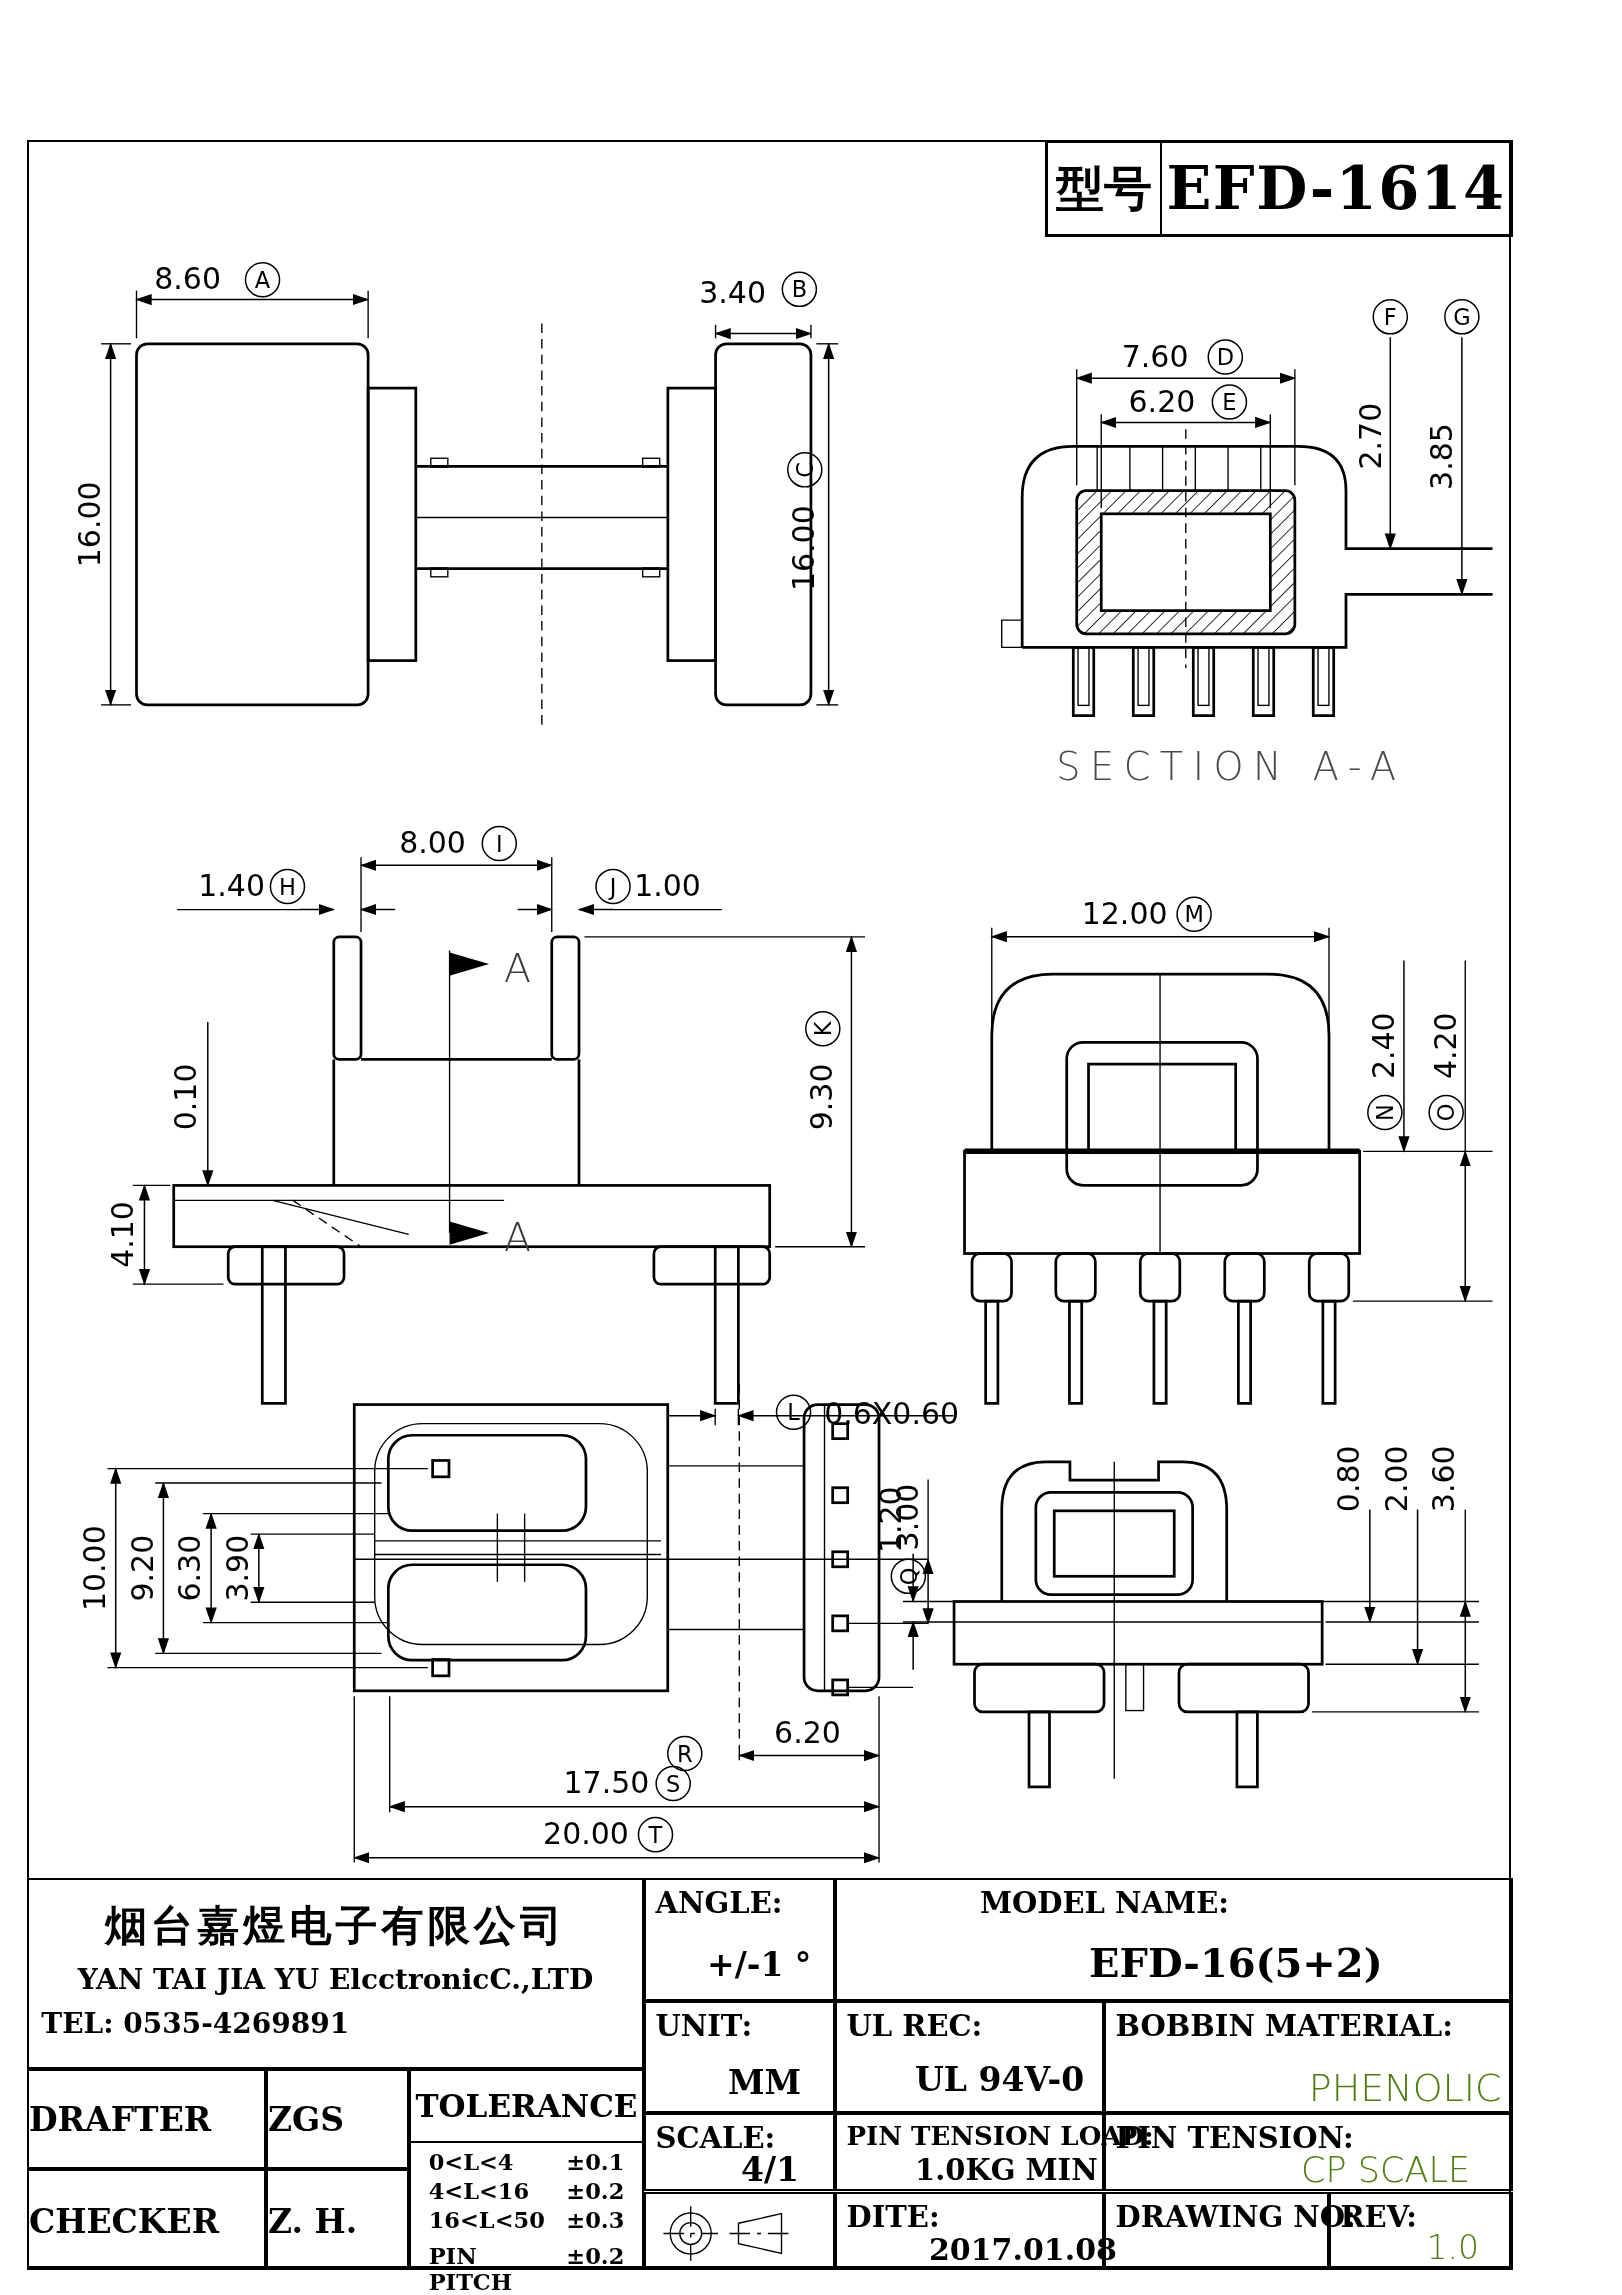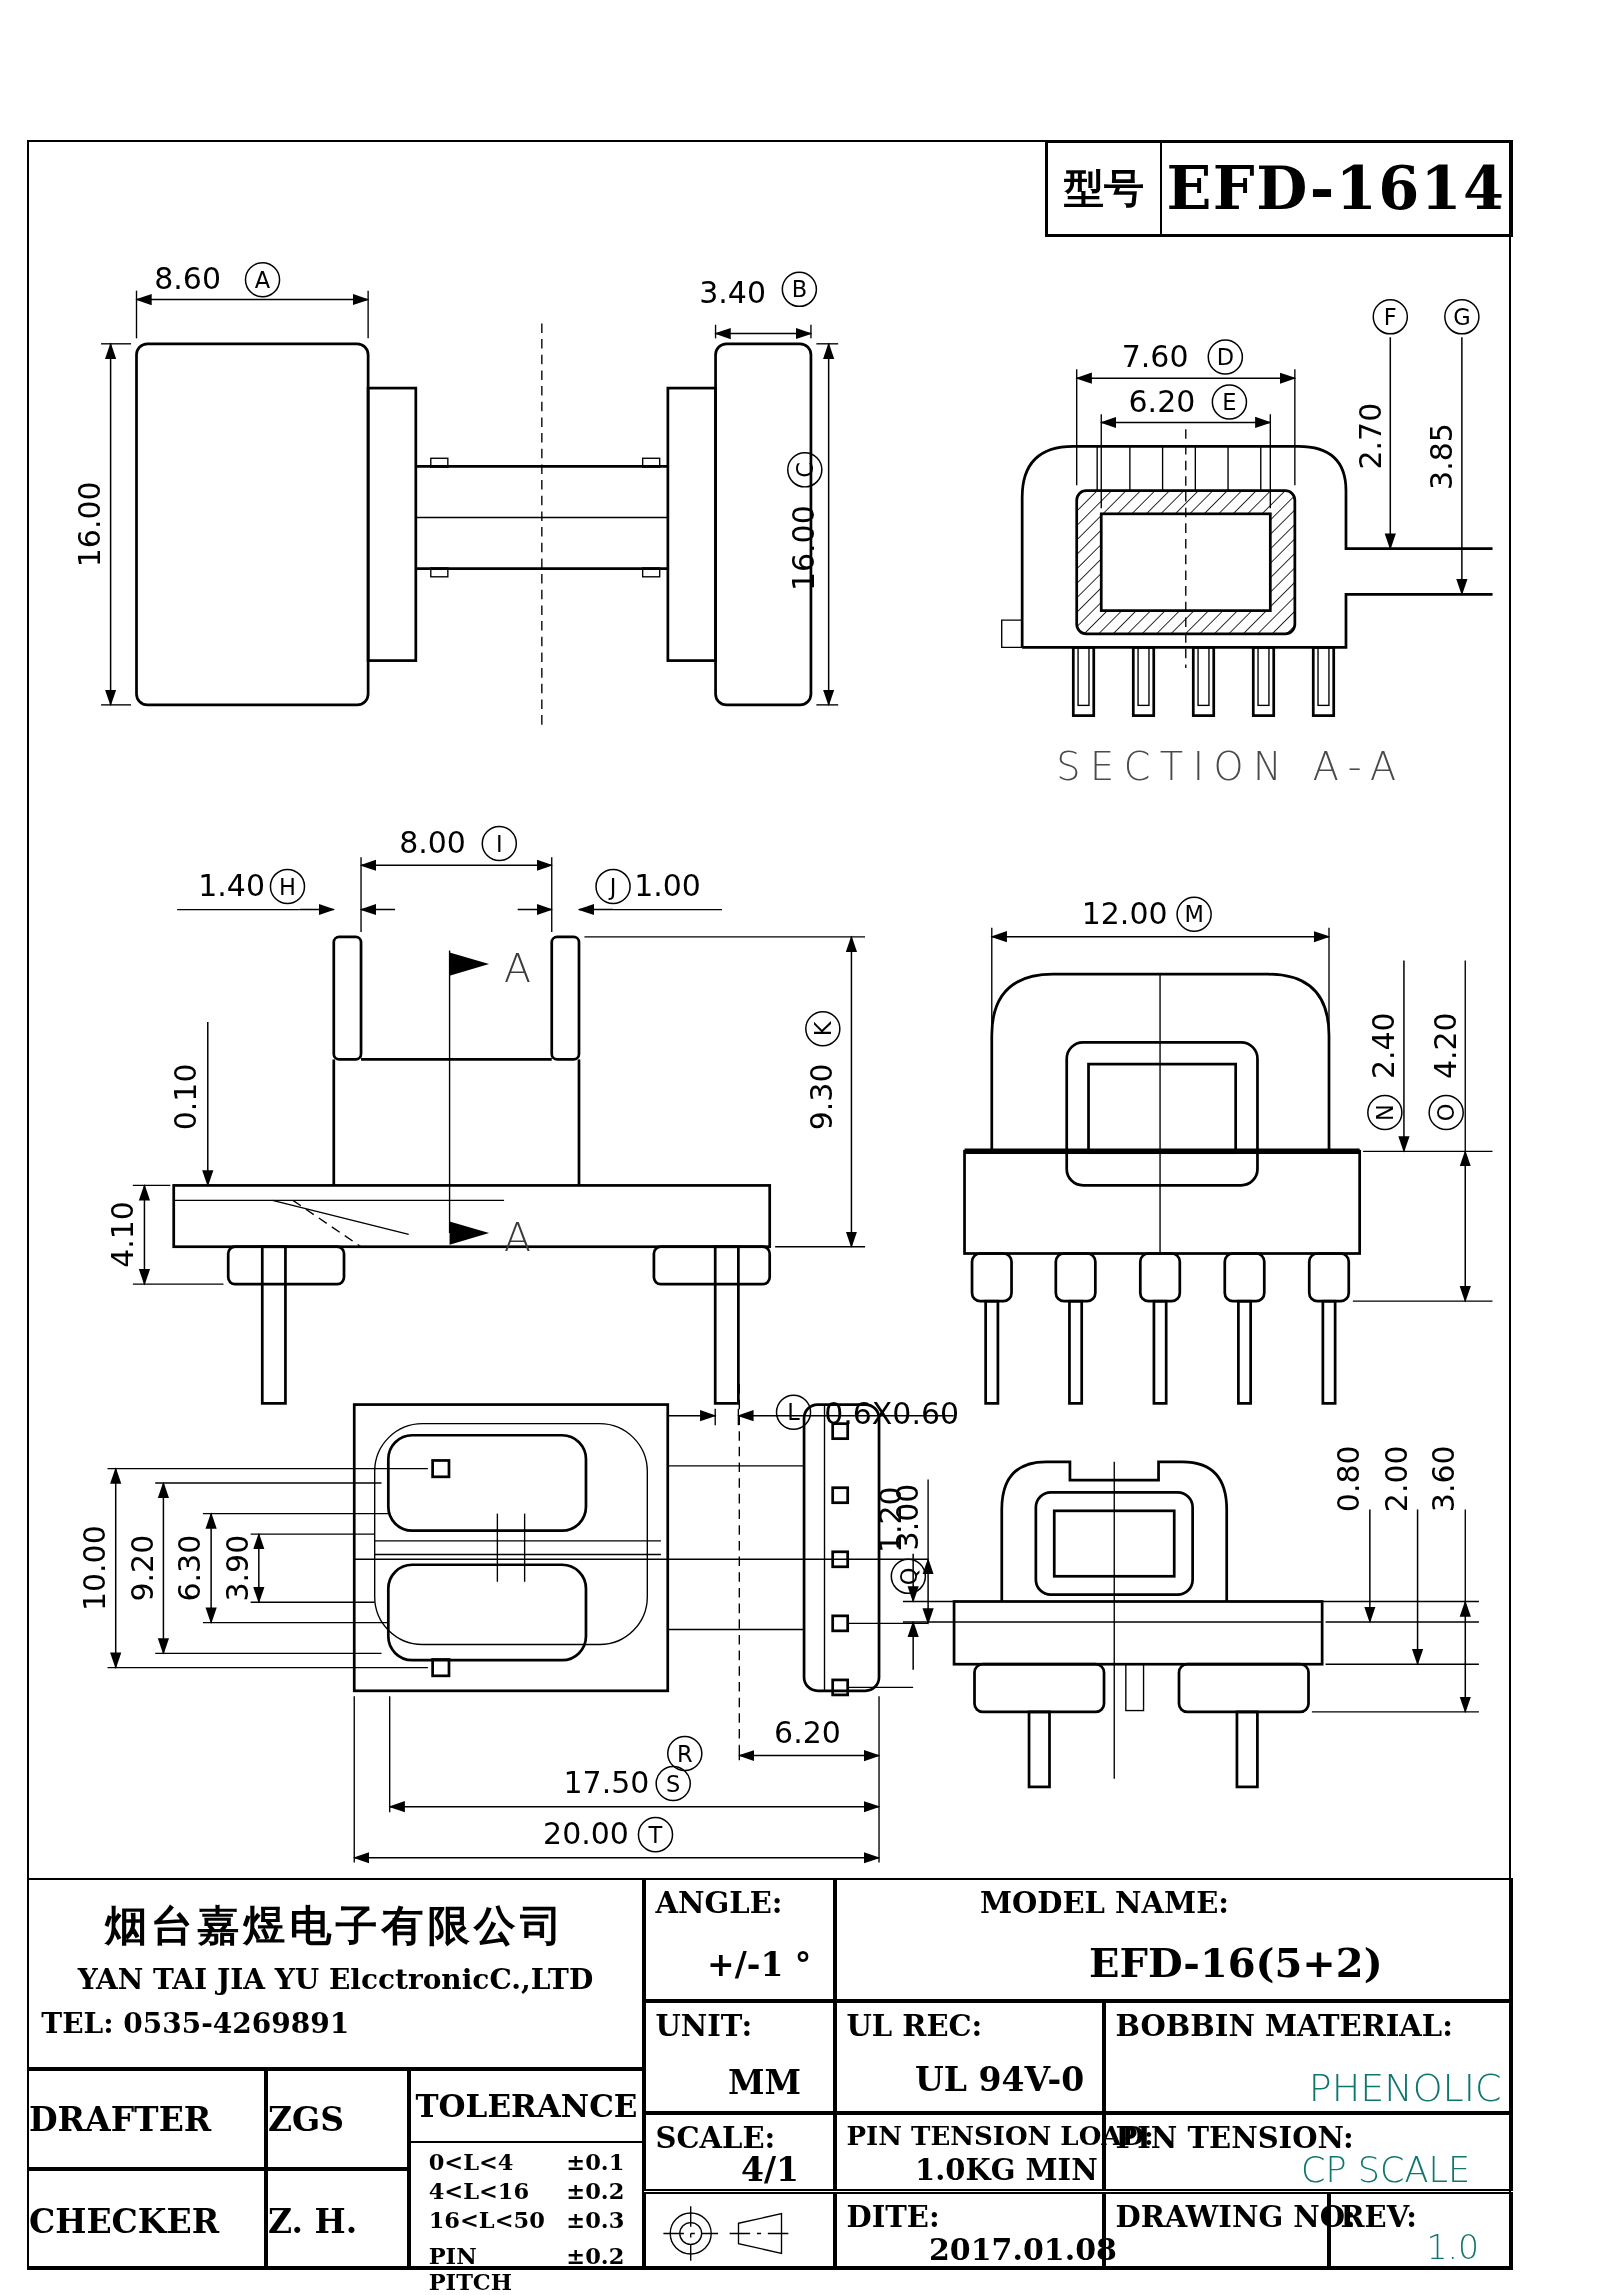--- a/index.html
+++ b/index.html
@@ -13,29 +13,29 @@
   .thick{stroke:#000;stroke-width:4;fill:none;}
   .thin{stroke:#000;stroke-width:2;fill:none;}
   .dim{stroke:#000;stroke-width:2.2;fill:none;}
   .dash{stroke:#000;stroke-width:2;fill:none;stroke-dasharray:14 9;}
   .cline{stroke:#000;stroke-width:2;fill:none;stroke-dasharray:30 10 6 10;}
   .caption{font-size:56px;fill:#4a4a4a;letter-spacing:14px;font-weight:200;}
   
   .modelbox{position:absolute;left:1045px;top:140px;width:468px;height:97px;display:flex;
             border:3.4px solid #000;box-sizing:border-box;}
   .modelbox .c1{width:112px;border-right:2.7px solid #000;display:flex;align-items:center;justify-content:center;
-                font-family:"DejaVu Serif",serif;font-weight:bold;font-size:40px;}
+                font-family:"DejaVu Serif",serif;font-weight:bold;font-size:48px;}
   .modelbox .c2{flex:1;display:flex;align-items:center;justify-content:center;
                 font-family:"DejaVu Serif",serif;font-weight:bold;font-size:59px;letter-spacing:1.4px;}
   
   .ttable{position:absolute;left:27px;top:1878px;width:1486px;height:392px;}
   .cell{position:absolute;border:2px solid #000;box-sizing:border-box;}
   .lbl{font-family:"DejaVu Serif",serif;font-weight:bold;font-size:29px;position:absolute;left:9.5px;top:5.5px;white-space:nowrap;}
   .val{font-family:"DejaVu Serif",serif;font-weight:bold;font-size:33px;position:absolute;white-space:nowrap;}
-  .valthin{font-family:"DejaVu Sans",sans-serif;font-weight:200;font-size:38px;position:absolute;white-space:nowrap;color:#0f766e;}
+  .valthin{font-family:"DejaVu Sans",sans-serif;font-weight:200;font-size:38px;position:absolute;white-space:nowrap;color:#4d7c0f;}
   .center{left:0;right:0;text-align:left;}
   .company-cn{font-family:"DejaVu Serif",serif;font-weight:bold;font-size:42px;letter-spacing:4.1px;text-align:center;margin-top:17.7px;}
   .company-en{font-family:"DejaVu Serif",serif;font-weight:bold;font-size:28px;text-align:center;margin-top:9.5px;}
   .company-tel{font-family:"DejaVu Serif",serif;font-weight:bold;font-size:28px;display:flex;justify-content:space-between;padding:0 12.3px;margin-top:11px;}
   .tolrow{font-family:"DejaVu Serif",serif;font-weight:bold;font-size:22.5px;display:flex;justify-content:space-between;padding:1.4px 17.7px;}
 </style>
 </head>
 <body>
 
 <div id="sheet">

